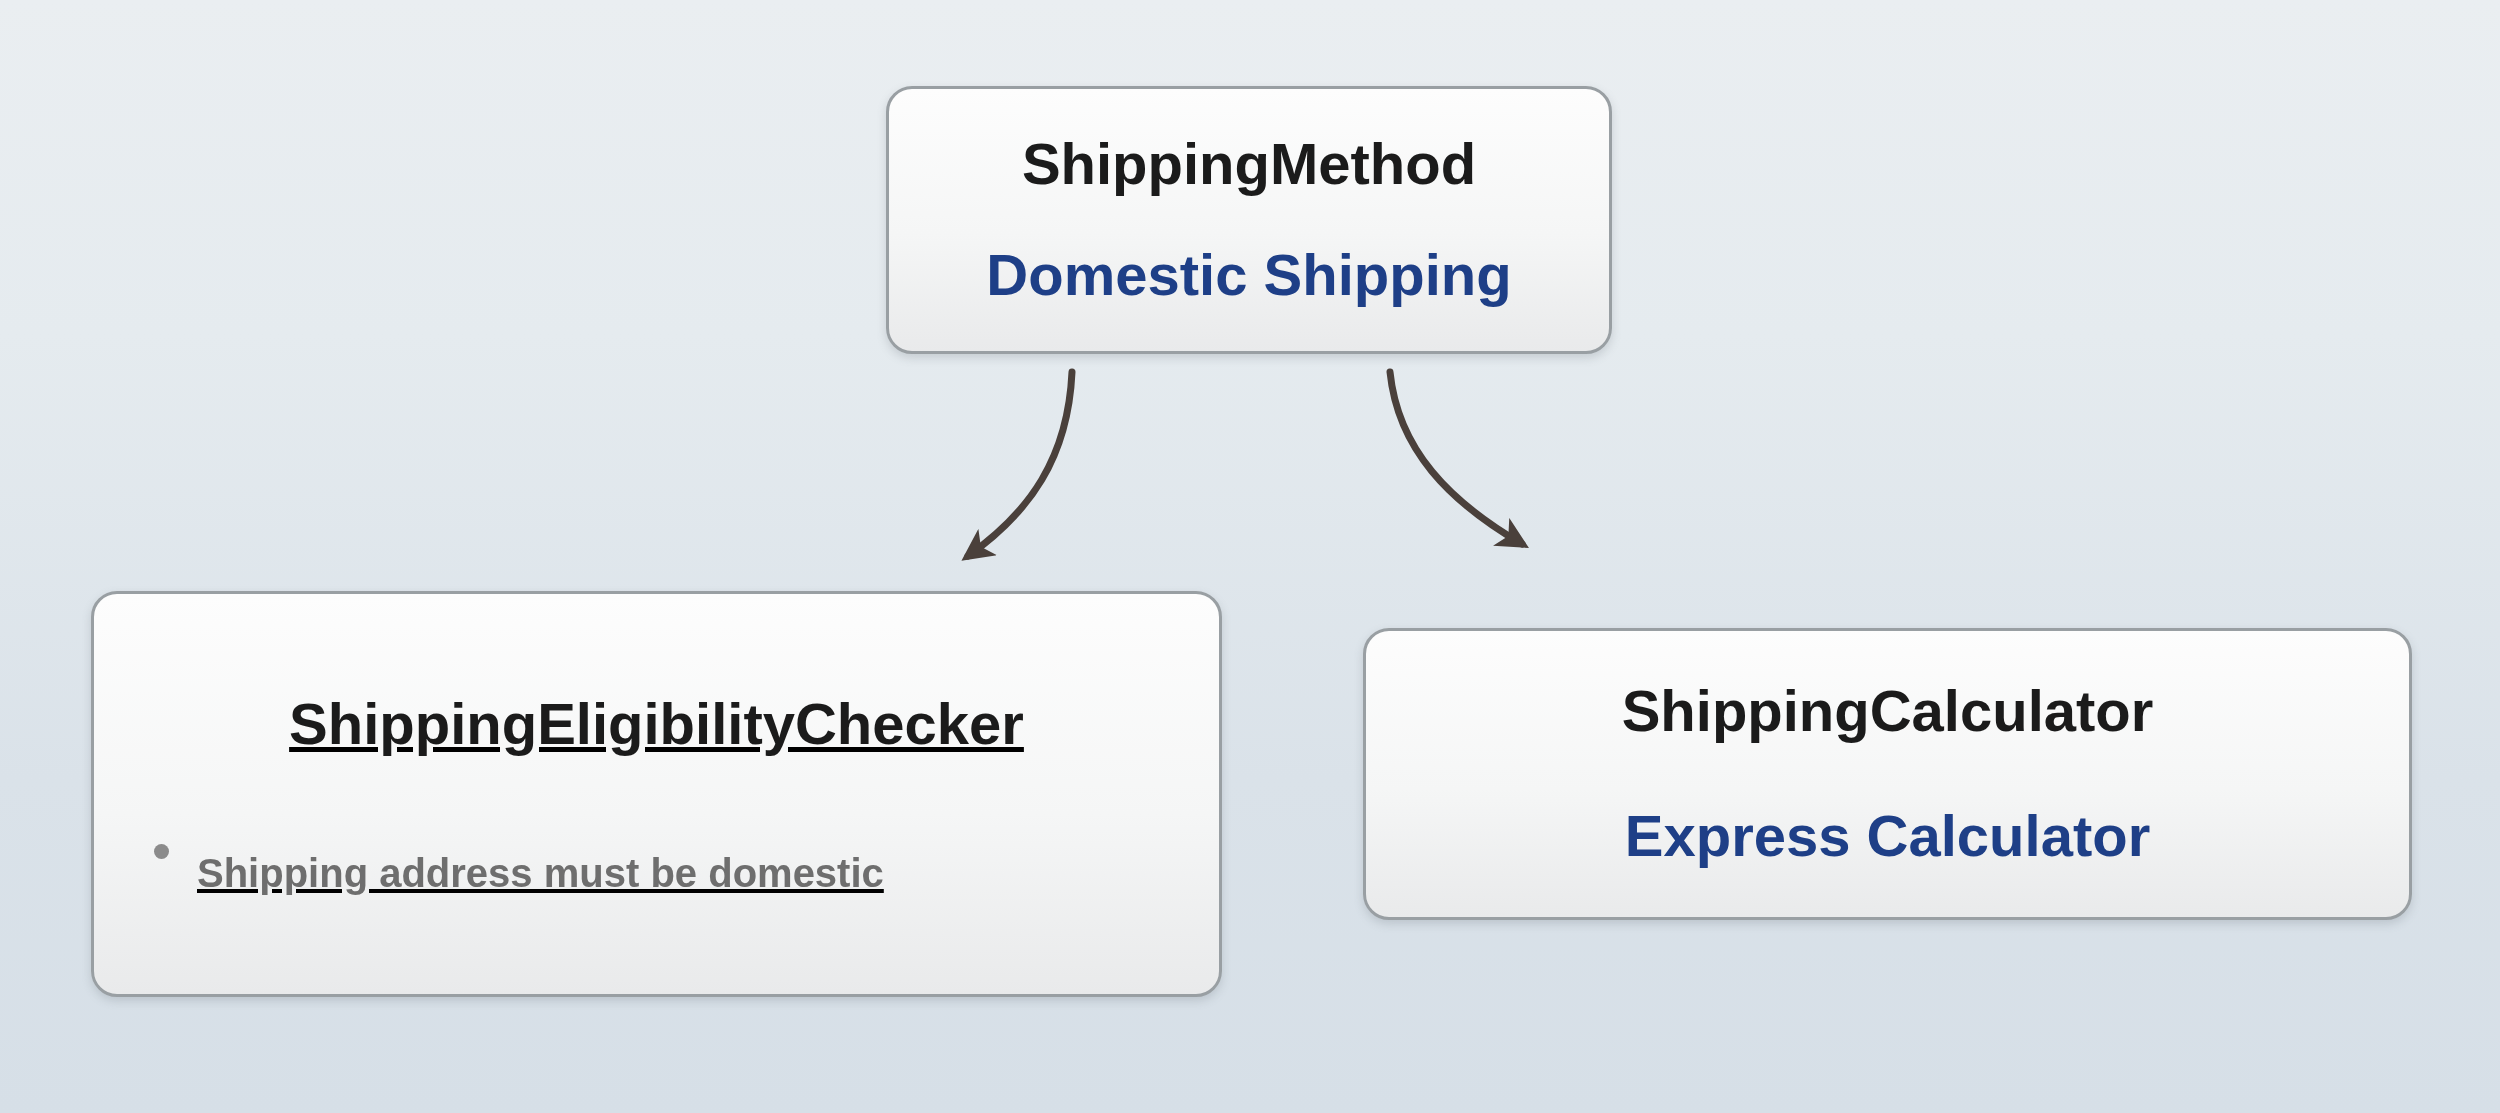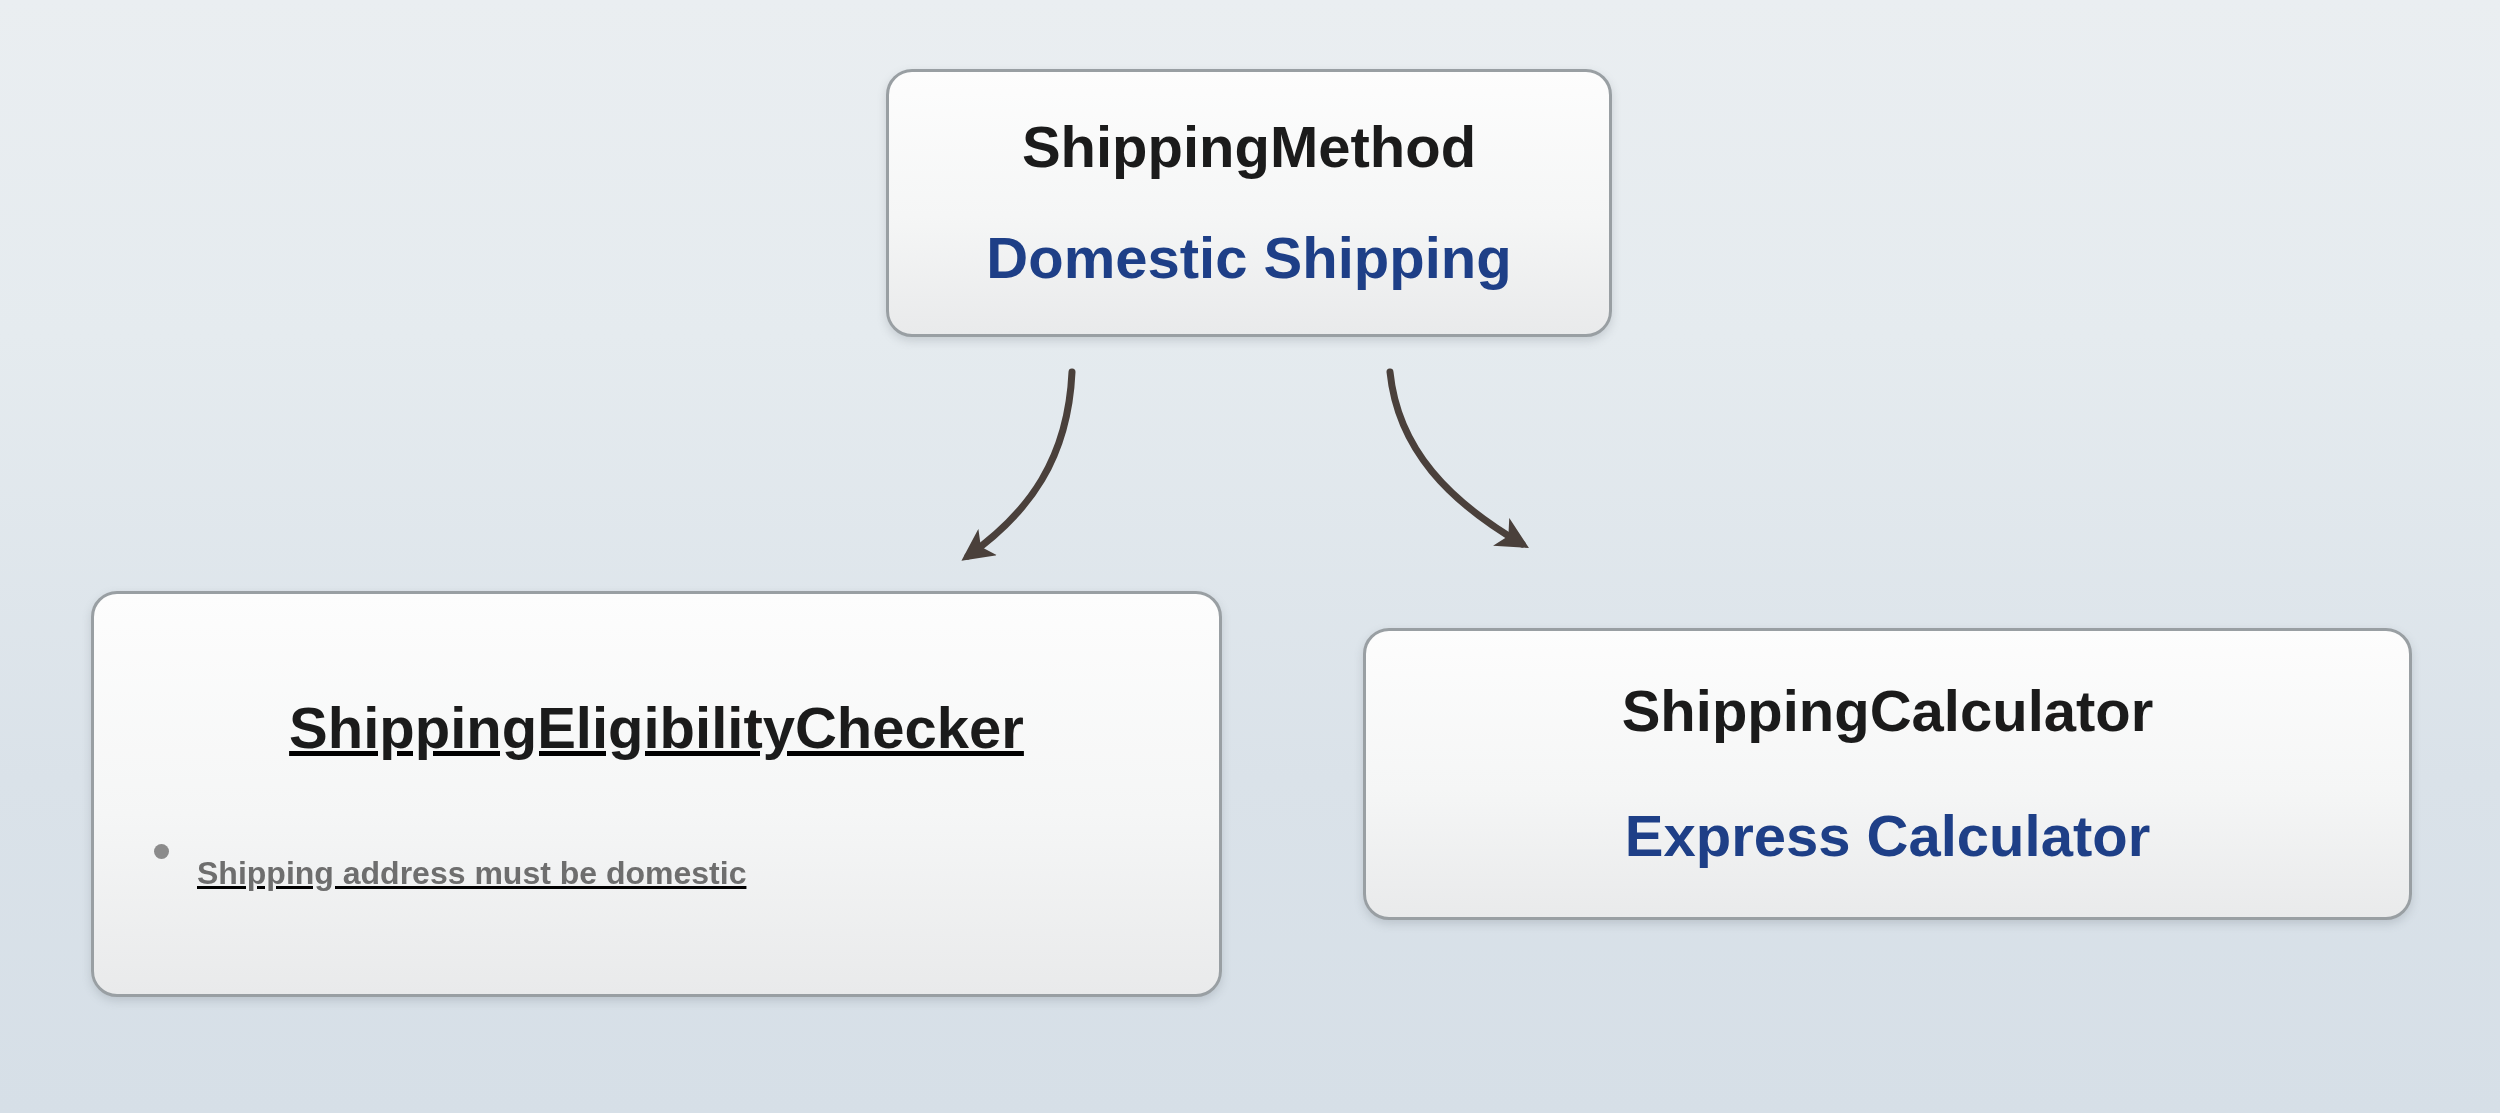--- a/index.html
+++ b/index.html
@@ -21,21 +21,21 @@
   }
   .node {
     position: absolute;
     display: flex; flex-direction: column;
     justify-content: center; align-items: center;
     background: linear-gradient(180deg, #fdfdfd 0%, #f5f6f6 55%, #e9eaeb 100%);
     border: 3px solid #999fa3;
     border-radius: 26px;
     box-shadow: 0 4px 10px rgba(90, 100, 110, 0.22);
   }
-  .node-root  { left: 886px;  top: 69px;  width: 726px;  height: 268px; row-gap: 44px; }
+  .node-root  { left: 886px;  top: 86px;  width: 726px;  height: 268px; row-gap: 44px; }
   .node-left  { left: 91px;   top: 591px; width: 1131px; height: 406px; row-gap: 56px; text-decoration: underline; }
   .node-right { left: 1363px; top: 628px; width: 1049px; height: 292px; row-gap: 58px; }
   .node-title {
     font-size: 58px; font-weight: bold; color: #1b1b1b;
     line-height: 1.15; text-align: center;
   }
   .node-subtitle {
     font-size: 58px; font-weight: bold; color: #1e3f87;
     line-height: 1.15; text-align: center;
   }
@@ -44,21 +44,21 @@
     display: flex; align-items: center;
     column-gap: 28px;
     padding-left: 60px;
     margin-top: -8px;
   }
   .bullet-dot {
     width: 15px; height: 15px; border-radius: 50%;
     background: #8b8b8b; flex: 0 0 auto;
   }
   .bullet-text {
-    font-size: 32px; font-weight: bold; color: #6e6e6e;
+    font-size: 40px; font-weight: bold; color: #6e6e6e;
     line-height: 1.2;
     margin-top: 44px;
   }
 </style>
 </head>
 <body>
 
 <div class="canvas">
 
   <svg class="connectors" viewBox="0 0 2500 1113" xmlns="http://www.w3.org/2000/svg">

